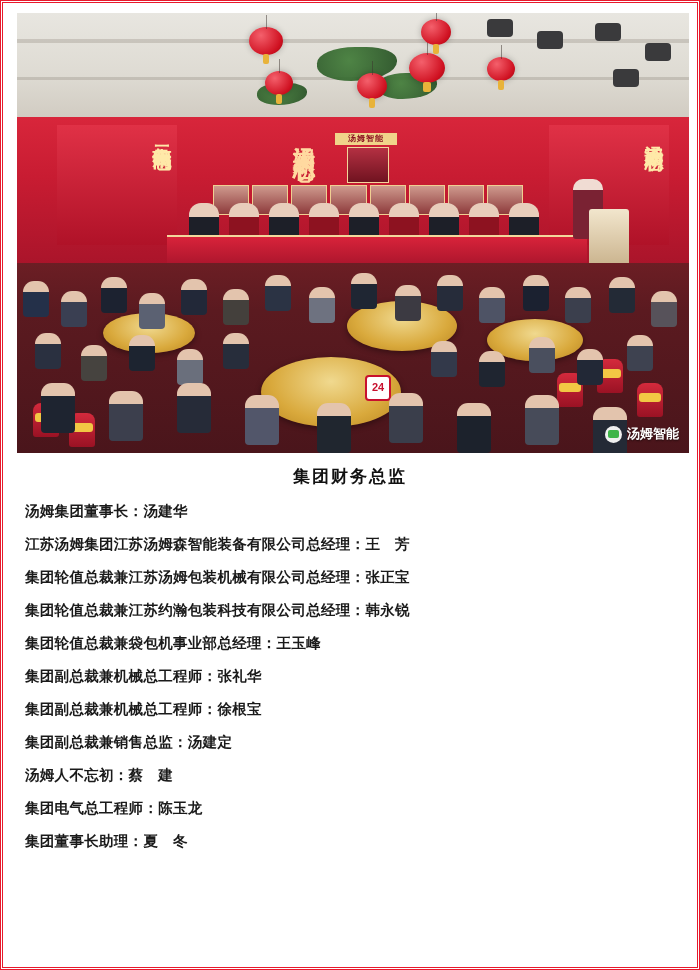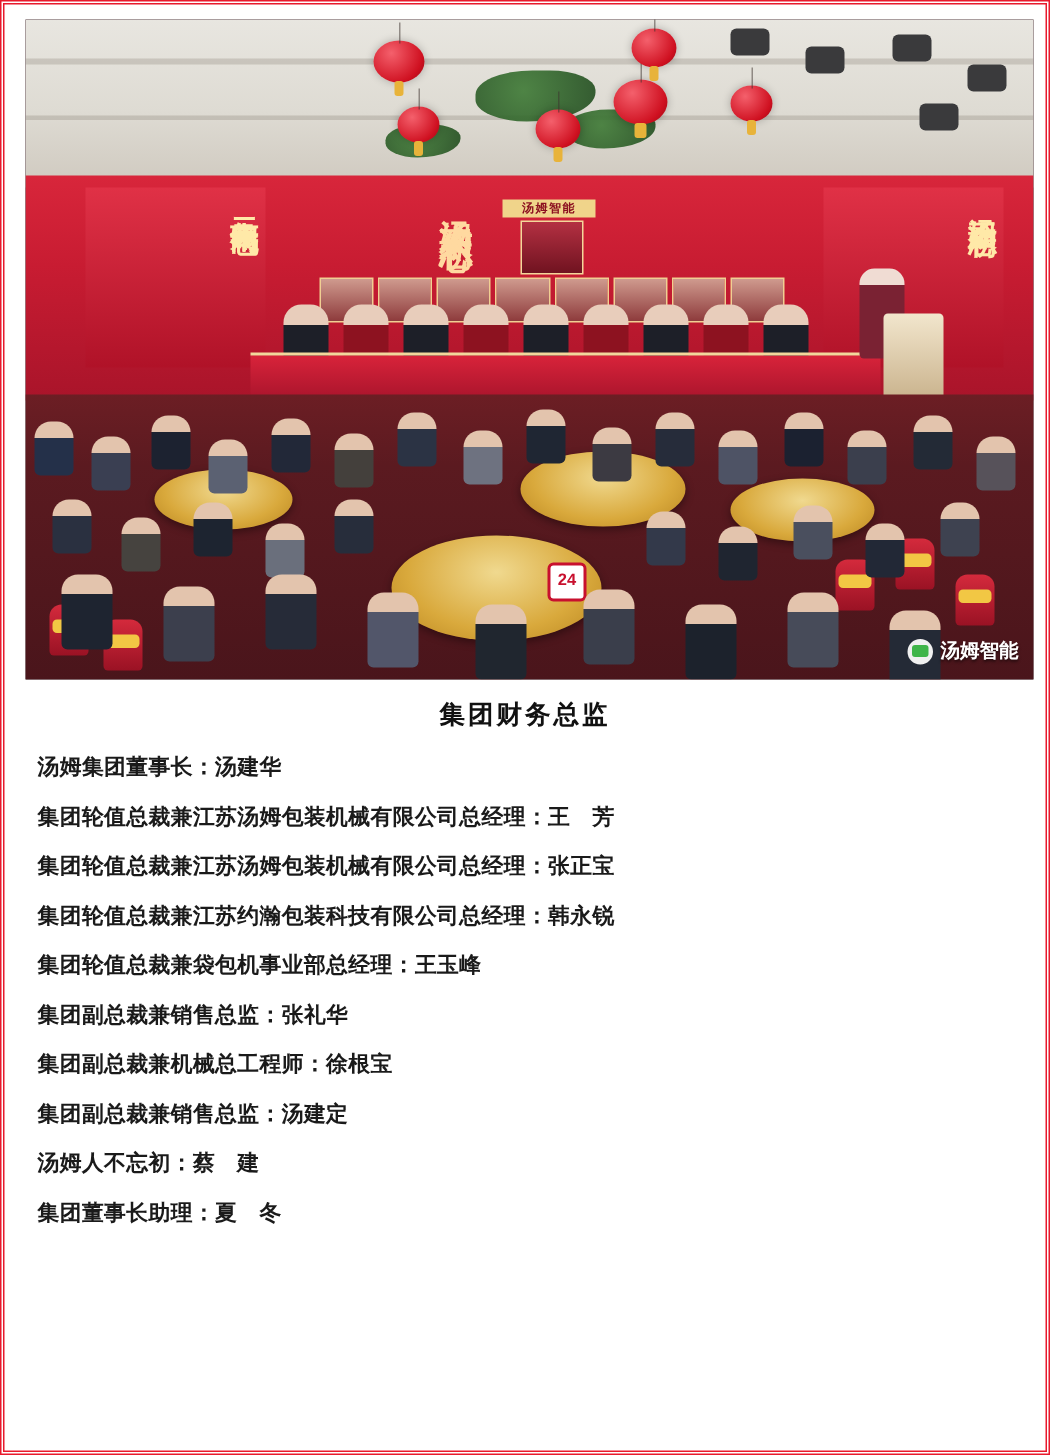--- a/index.html
+++ b/index.html
@@ -256,21 +256,21 @@
     font-weight: bold;
     font-size: 17px;
     color: #111;
     letter-spacing: 2px;
     margin: 12px 0 6px 0;
   }
   .lines {
     padding: 2px 8px 0 8px;
   }
   .line {
-    font-family: Liberation Sans, sans-serif;
+    font-family: Liberation Mono, monospace;
     font-weight: bold;
     font-size: 14.5px;
     color: #1a1a1a;
     line-height: 33px;
     white-space: pre;
     letter-spacing: .3px;
   }
 </style>
 </head>
 <body>
@@ -400,24 +400,25 @@
     <div class="watermark">
       <span class="wm-badge"></span>
       <span>汤姆智能</span>
     </div>
   </div>
 
   <div class="caption">集团财务总监</div>
 
   <div class="lines">
     <div class="line">汤姆集团董事长：汤建华</div>
-    <div class="line">集团轮值总裁兼江苏汤姆包装机械有限公司总经理：王　芳</div>
+    <div class="line">江苏汤姆集团江苏汤姆森智能装备有限公司总经理：王　芳</div>
     <div class="line">集团轮值总裁兼江苏汤姆包装机械有限公司总经理：张正宝</div>
     <div class="line">集团轮值总裁兼江苏约瀚包装科技有限公司总经理：韩永锐</div>
     <div class="line">集团轮值总裁兼袋包机事业部总经理：王玉峰</div>
-    <div class="line">集团副总裁兼销售总监：张礼华</div>
+    <div class="line">集团副总裁兼机械总工程师：张礼华</div>
     <div class="line">集团副总裁兼机械总工程师：徐根宝</div>
     <div class="line">集团副总裁兼销售总监：汤建定</div>
     <div class="line">汤姆人不忘初：蔡　建</div>
+    <div class="line">集团电气总工程师：陈玉龙</div>
     <div class="line">集团董事长助理：夏　冬</div>
   </div>
 
 </div>
 
 </body></html>

